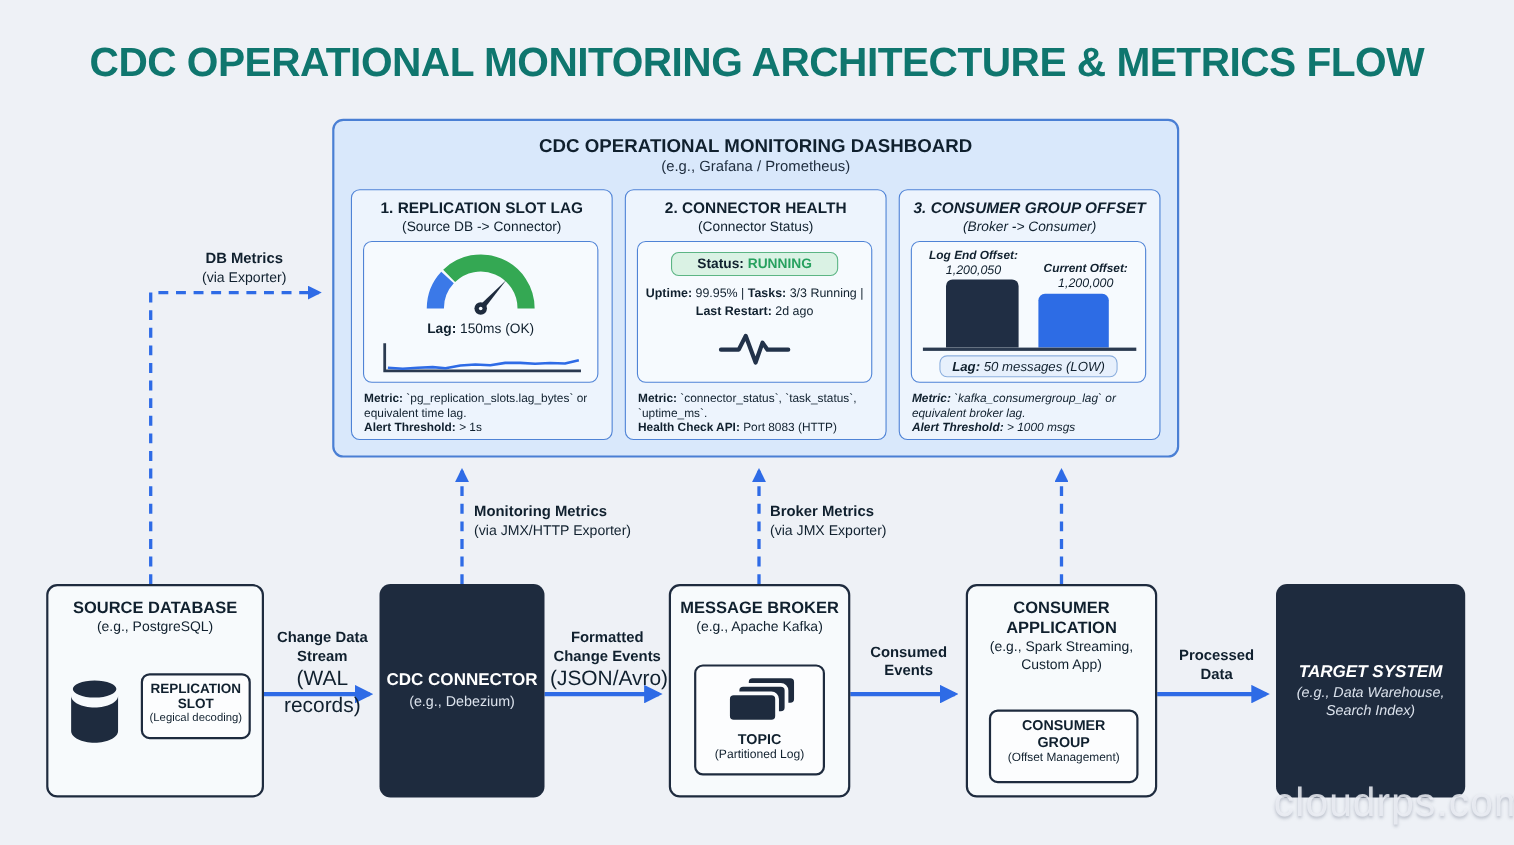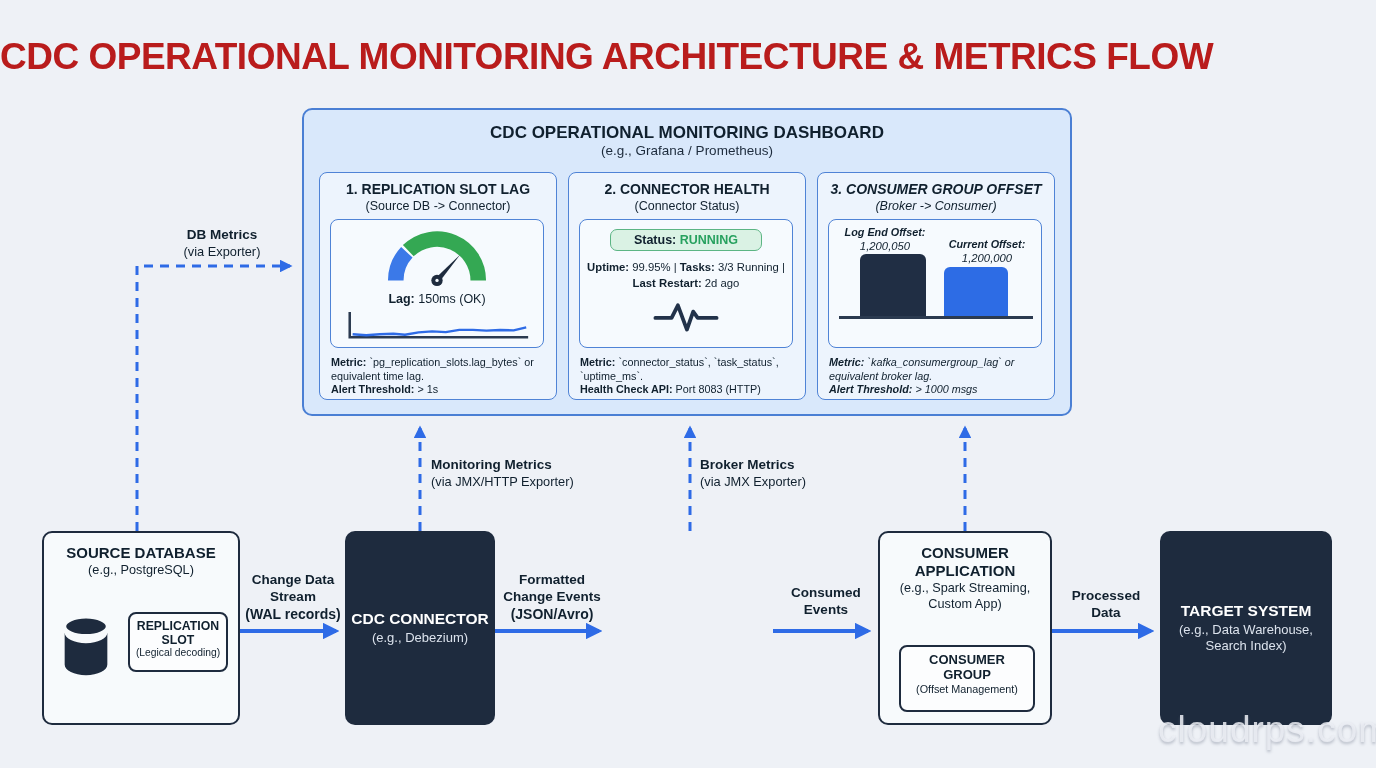--- a/index.html
+++ b/index.html
@@ -2,21 +2,21 @@
 <html><head>
 <meta charset="utf-8">
 <style>
   html,body{margin:0;padding:0;}
   body{font-family:"Liberation Sans","DejaVu Sans",sans-serif;background:#eef1f6;}
   #canvas{position:relative;width:1376px;height:768px;background:#eef1f6;overflow:hidden;color:#10202e;}
   .abs{position:absolute;}
   .b{font-weight:700;}
   .ctr{text-align:center;}
 
-  #main-title{left:0;right:0;top:36px;font-size:37px;font-weight:800;color:#b91c1c;letter-spacing:-0.5px;}
+  #main-title{left:0;right:0;top:36px;text-align:center;font-size:37px;font-weight:800;color:#0f766e;letter-spacing:-0.5px;}
 
   
   #dashboard{left:302px;top:108px;width:770px;height:308px;background:#d9e8fb;border:2px solid #4a7fd4;border-radius:10px;box-sizing:border-box;}
   #dash-title{left:0;right:0;top:13px;text-align:center;font-size:17px;font-weight:800;color:#10202e;}
   #dash-sub{left:0;right:0;top:33px;text-align:center;font-size:13.5px;color:#1d2b3c;}
   .card{position:absolute;top:62px;width:238px;height:228px;background:#edf4fd;border:1.5px solid #4f83d6;border-radius:8px;box-sizing:border-box;}
   .card-title{position:absolute;top:8px;left:0;right:0;text-align:center;font-size:14px;font-weight:800;}
   .card-sub{position:absolute;top:26px;left:0;right:0;text-align:center;font-size:12.5px;}
   .panel{position:absolute;top:46px;left:10px;width:214px;height:129px;background:#f6fafe;border:1.5px solid #4f83d6;border-radius:8px;box-sizing:border-box;}
   .panel.flexcol{display:flex;flex-direction:column;align-items:center;}
@@ -45,21 +45,21 @@
   .pbox .sub{text-align:center;font-size:12.7px;line-height:1.25;margin-top:1px;}
   .pbox.dark .ttl{margin-top:0;font-size:15.5px;}
   .pbox.dark .sub{color:#dbe2ec;font-size:13px;}
   .innerbox{position:absolute;background:#fcfdfe;border:2px solid #1e2b3e;border-radius:8px;box-sizing:border-box;text-align:center;}
   .innerbox .it{font-size:12.3px;font-weight:800;line-height:1.15;}
   .innerbox .is{font-size:10.3px;line-height:1.2;}
 
   
   .elabel{position:absolute;text-align:center;font-size:13.5px;line-height:1.25;}
   .elabel .t{font-weight:800;}
-  .elabel .s{font-weight:700;font-size:14px;}
+  .elabel .s{font-weight:400;font-size:19px;}
 
   #watermark{left:1158px;top:709px;font-size:37px;letter-spacing:1px;color:rgba(236,239,244,0.85);text-shadow:0 2px 3px rgba(110,120,140,0.45);}
   svg{display:block;}
   #arrow-layer{position:absolute;left:0;top:0;pointer-events:none;}
 </style>
 </head>
 <body>
 
 <div id="canvas">
 
@@ -131,20 +131,21 @@
 
     <div class="card" style="left:513px;font-style:italic;">
       <div class="card-title">3. CONSUMER GROUP OFFSET</div>
       <div class="card-sub">(Broker -&gt; Consumer)</div>
       <div class="panel">
         <div class="bar-label" style="left:4px;top:6px;width:104px;"><span class="b">Log End Offset:</span><br><span class="v">1,200,050</span></div>
         <div class="bar-label" style="left:106px;top:18px;width:104px;"><span class="b">Current Offset:</span><br><span class="v">1,200,000</span></div>
         <div class="bar" style="left:31px;top:34px;width:66px;height:62px;background:#202e44;"></div>
         <div class="bar" style="left:115px;top:47px;width:64px;height:49px;background:#2d6ce5;"></div>
         <div class="baseline"></div>
+        <div class="lag-badge"><span class="pill"><span class="b">Lag:</span><span> 50 messages (LOW)</span></span></div>
       </div>
       <div class="card-footer">
         <div><span class="b">Metric:</span><span> `kafka_consumergroup_lag` or equivalent broker lag.</span></div>
         <div><span class="b">Alert Threshold:</span><span> &gt; 1000 msgs</span></div>
       </div>
     </div>
   </div>
 
   <div class="mlabel ctr" style="left:152px;top:226px;width:140px;">
     <div class="t">DB Metrics</div>
@@ -170,31 +171,46 @@
       <div class="it">REPLICATION SLOT</div>
       <div class="is">(Legical decoding)</div>
     </div>
   </div>
 
   <div class="pbox dark" style="left:345px;width:150px;">
     <div class="ttl">CDC CONNECTOR</div>
     <div class="sub">(e.g., Debezium)</div>
   </div>
 
+  <div class="pbox" style="left:608px;width:165px;">
+    <div class="ttl">MESSAGE BROKER</div>
+    <div class="sub">(e.g., Apache Kafka)</div>
+    <div class="innerbox" style="left:21px;top:71px;width:119px;height:101px;">
+      <svg viewBox="0 0 84 58" width="72" height="50" style="margin:7px auto 0;">
+        <g fill="#1e2b3e" stroke="#fcfdfe" stroke-width="4">
+          <rect x="28" y="2" width="52" height="30" rx="6"></rect>
+          <rect x="18" y="11" width="52" height="30" rx="6"></rect>
+          <rect x="8" y="20" width="52" height="30" rx="6"></rect>
+        </g>
+      </svg>
+      <div class="it" style="font-size:13px;margin-top:2px;">TOPIC</div>
+      <div class="is" style="font-size:11px;">(Partitioned Log)</div>
+    </div>
+  </div>
 
   <div class="pbox" style="left:878px;width:174px;">
     <div class="ttl" style="padding:0 30px;">CONSUMER APPLICATION</div>
     <div class="sub" style="padding:0 10px;">(e.g., Spark Streaming, Custom App)</div>
     <div class="innerbox" style="left:19px;top:112px;width:136px;height:67px;border-width:2.5px;padding-top:6px;">
       <div class="it" style="font-size:13px;padding:0 26px;">CONSUMER GROUP</div>
       <div class="is" style="font-size:10.8px;">(Offset Management)</div>
     </div>
   </div>
 
-  <div class="pbox dark" style="left:1160px;width:172px;">
+  <div class="pbox dark" style="left:1160px;width:172px;font-style:italic;">
     <div class="ttl">TARGET SYSTEM</div>
     <div class="sub" style="padding:0 8px;">(e.g., Data Warehouse, Search Index)</div>
   </div>
 
   <div class="elabel" style="left:240px;top:572px;width:106px;">
     <div class="t">Change Data Stream</div>
     <div class="s">(WAL records)</div>
   </div>
   <div class="elabel" style="left:500px;top:572px;width:104px;">
     <div class="t">Formatted Change Events</div>

